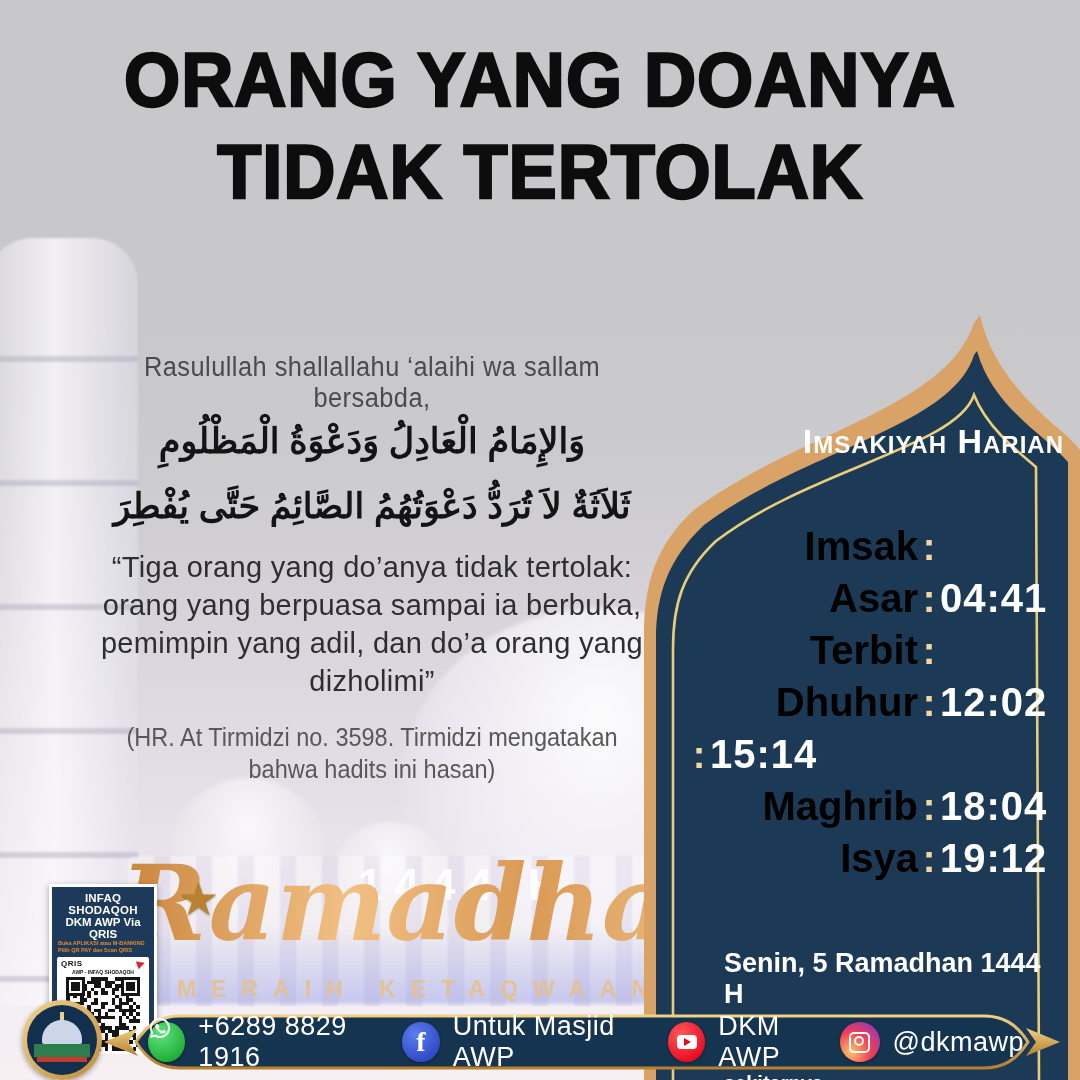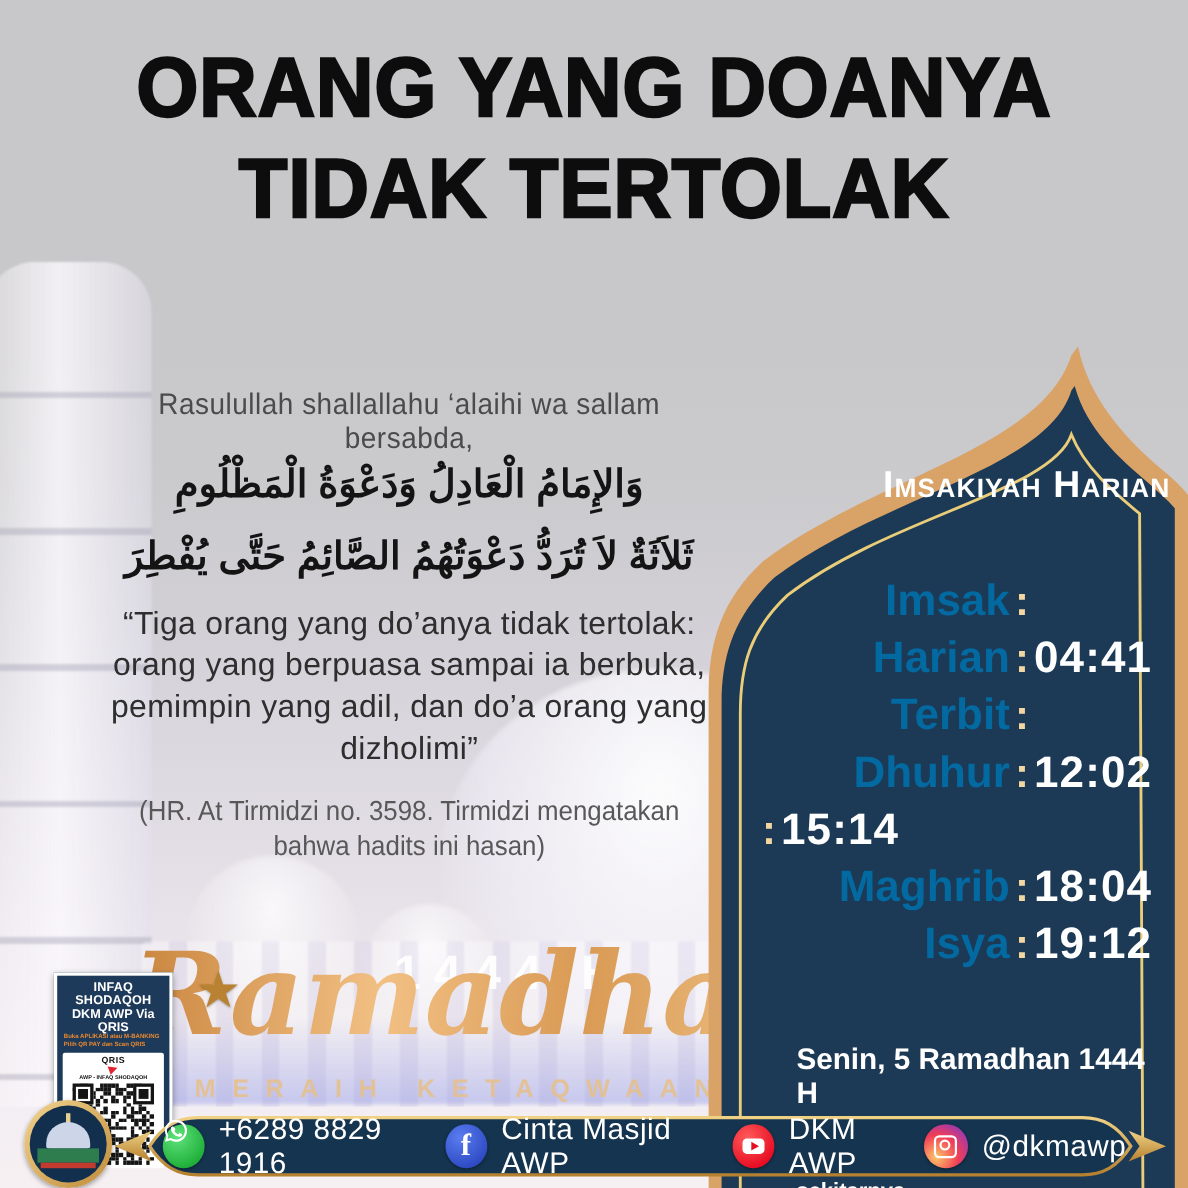--- a/index.html
+++ b/index.html
@@ -56,37 +56,37 @@
 
   
   .panel{position:absolute;left:644px;top:305px;width:436px;height:775px;z-index:4;}
   .panel svg{position:absolute;inset:0;}
   .jadwal{position:absolute;right:16px;top:416px;z-index:5;text-align:right;color:#fff;
     font-variant:small-caps;font-weight:800;line-height:1;}
   .jadwal .l1{font-size:40px;letter-spacing:2px;}
   .jadwal .l2{font-size:34px;letter-spacing:1px;margin-top:8px;}
   .rows{position:absolute;left:688px;top:524px;width:372px;z-index:5;}
   .prow{display:flex;align-items:baseline;height:52px;}
-  .prow .lab{flex:0 0 230px;text-align:right;color:#0369a1;font-size:40px;font-weight:600;}
+  .prow .lab{flex:0 0 230px;text-align:right;color:#000000;font-size:40px;font-weight:600;}
   .prow .sep{flex:0 0 22px;text-align:center;color:#f3d7a1;font-size:38px;font-weight:600;}
   .prow .tim{color:#fff;font-size:40px;font-weight:600;letter-spacing:1px;}
   .dates{position:absolute;right:16px;top:948px;width:340px;color:#fff;z-index:5;}
   .dates .d1,.dates .d2{font-size:27px;font-weight:700;line-height:31px;}
   .dates .d3{font-size:20px;font-weight:700;line-height:28px;}
 
   
   .qris{position:absolute;left:13px;top:884px;width:108px;height:158px;z-index:6;
     background:#1d3a5a;border:3px solid #fff;box-sizing:border-box;box-shadow:0 2px 6px rgba(0,0,0,.35);
     text-align:center;color:#fff;margin-left:36px;}
   .qris .q1{font-size:11.5px;font-weight:800;margin-top:5px;letter-spacing:.2px;}
   .qris .q2{font-size:11.5px;font-weight:800;}
   .qris .qn{font-size:5.5px;font-weight:700;color:#e8882f;line-height:7px;text-align:left;margin-left:6px;}
   .qris .qn:first-of-type{margin-top:3px;}
   .qcard{width:92px;margin:3px auto 0;background:#fff;border-radius:2px;padding:2px 2px 3px;box-sizing:border-box;}
-  .qhead{display:flex;justify-content:space-between;align-items:center;padding:0 2px;flex-direction:column;}
+  .qhead{display:flex;justify-content:space-between;align-items:center;padding:0 2px;}
   .qbrand{font-size:8px;font-weight:900;color:#111;letter-spacing:.5px;}
   .qbird{width:0;height:0;border-left:8px solid #e02430;border-top:4px solid transparent;border-bottom:4px solid transparent;
     transform:rotate(-20deg);}
   .qtitle{font-size:5px;font-weight:700;color:#111;margin-top:1px;}
   #qr-grid{position:relative;display:grid;grid-template-columns:repeat(21,1fr);grid-auto-rows:1fr;
     width:74px;height:74px;margin:2px auto 0;background:#fff;}
   #qr-grid i{display:block;}
   #qr-grid i.m{background:#151515;}
   .fp{position:absolute;width:19px;height:19px;background:#fff;border:3px solid #151515;box-sizing:border-box;}
   .fp::after{content:"";position:absolute;inset:2px;background:#151515;}
@@ -167,21 +167,21 @@
   <div class="jadwal">
     <div class="l2">Imsakiyah Harian</div>
   </div>
 
   <div class="rows">
     <div class="prow">
       <span class="lab">Imsak</span>
       <span class="sep">:</span>
     </div>
     <div class="prow">
-      <span class="lab">Harian</span>
+      <span class="lab">Asar</span>
       <span class="sep">:</span>
       <span class="tim">04:41</span>
     </div>
     <div class="prow">
       <span class="lab">Terbit</span>
       <span class="sep">:</span>
     </div>
     <div class="prow">
       <span class="lab">Dhuhur</span>
       <span class="sep">:</span>
@@ -697,21 +697,21 @@
           <svg viewBox="0 0 24 24" width="24" height="24">
               <path fill="#fff" d="M12 2a10 10 0 0 0-8.6 15.1L2 22l5.1-1.3A10 10 0 1 0 12 2zm0 2a8 8 0 1 1-4.2 14.8l-.5-.3-3 .8.8-2.9-.3-.5A8 8 0 0 1 12 4zM8.9 8c-.2 0-.5 0-.7.3-.2.3-.9.9-.9 2.1s.9 2.5 1 2.6c.1.2 1.8 2.8 4.4 3.8 2.2.9 2.6.7 3.1.7.5-.1 1.5-.6 1.7-1.2.2-.6.2-1.1.1-1.2-.1-.1-.2-.2-.4-.3l-1.6-.8c-.2-.1-.4-.1-.5.1l-.7.9c-.1.2-.3.2-.5.1-.2-.1-1-.4-1.9-1.2-.7-.6-1.2-1.4-1.3-1.6-.1-.2 0-.3.1-.5l.4-.5c.1-.2.1-.3.2-.5v-.4L10 8.6c-.2-.4-.4-.6-.6-.6h-.5z"></path>
             </svg>
         </span>
         <span>+6289 8829 1916</span>
       </div>
       <div class="citem">
         <span class="cicon fb">
             <b>f</b>
           </span>
-        <span>Cinta Masjid AWP</span>
+        <span>Untuk Masjid AWP</span>
       </div>
       <div class="citem">
         <span class="cicon yt">
             <span class="ytrect">
               <span></span>
             </span>
           </span>
         <span>DKM AWP</span>
       </div>
       <div class="citem">

